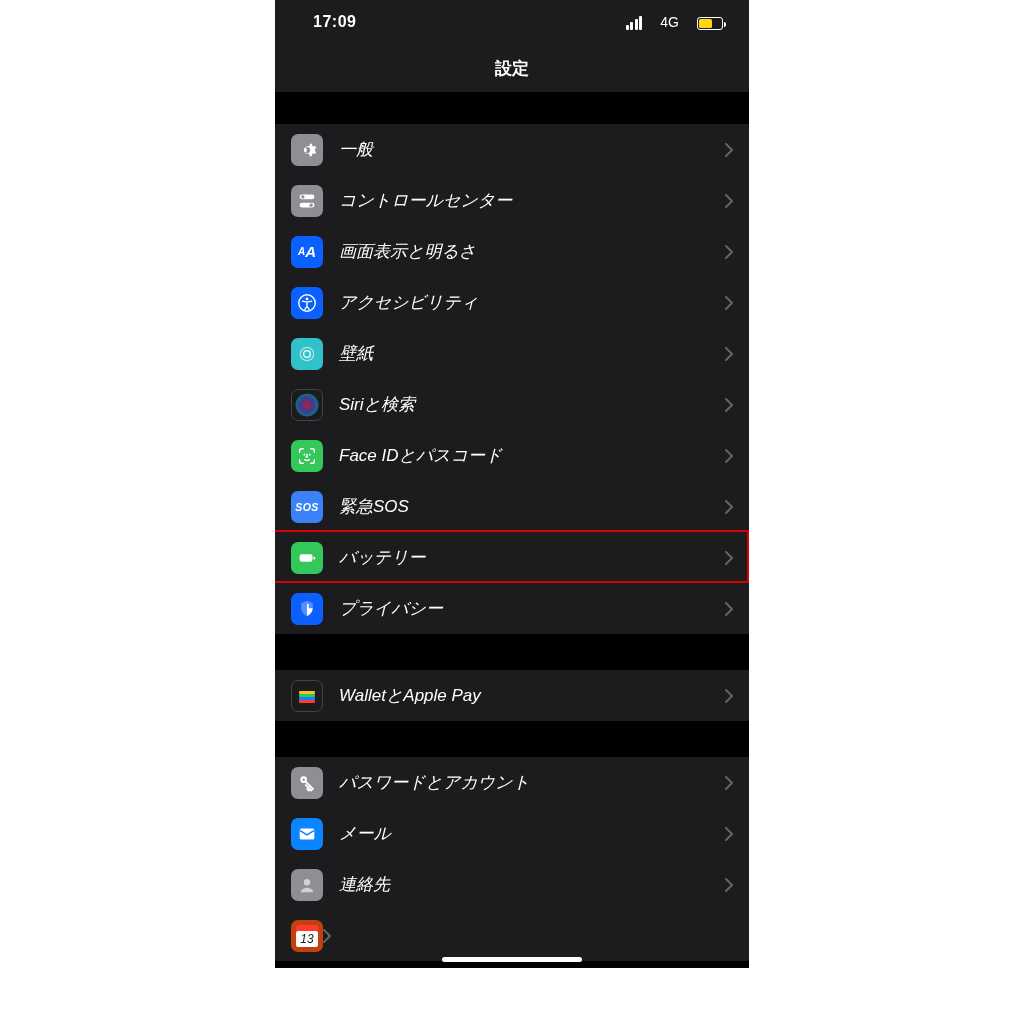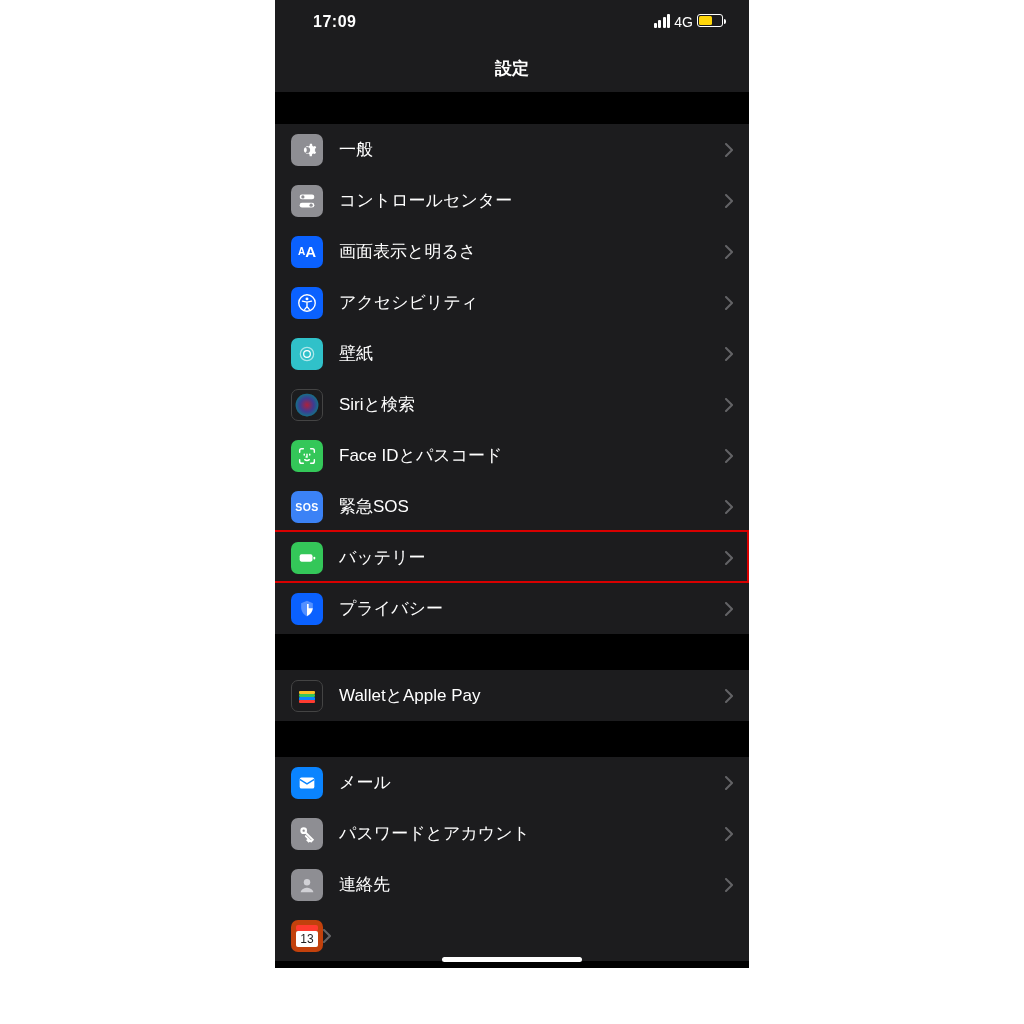--- a/index.html
+++ b/index.html
@@ -25,40 +25,40 @@
     display: flex;
     align-items: center;
     justify-content: space-between;
     padding: 0 26px 0 38px;
     background: #1c1c1e;
     color: #ffffff;
     font-size: 16px;
     font-weight: 600;
   }
   .statusbar .time { letter-spacing: 0.5px; }
-  .statusbar .right { display: flex; align-items: flex-start; gap: 4px; }
+  .statusbar .right { display: flex; align-items: flex-end; gap: 18px; }
   .signal-bars { display: inline-flex; align-items: flex-end; gap: 1.5px; }
   .signal-bars span { width: 3px; background: #fff; border-radius: 1px; display:inline-block; }
   .signal-bars span:nth-child(1){height:5px;} .signal-bars span:nth-child(2){height:8px;}
   .signal-bars span:nth-child(3){height:11px;} .signal-bars span:nth-child(4){height:14px;}
   .connlabel { font-size: 14px; font-weight:500; }
   .battery { width: 26px; height: 13px; border: 1px solid #fff; border-radius: 3px; position: relative; }
   .battery::after { content: ""; position: absolute; right: -4px; top: 3.5px; width: 2.5px; height: 5px; background: #fff; border-radius: 0 2px 2px 0; }
   .battery .fill { position:absolute; left:1px; top:1px; height: calc(100% - 2px); width: 55%; background:#ffd60a; border-radius:1.5px; }
 
   .navbar {
     height: 48px;
     display:flex; align-items:center; justify-content:center;
     background:#1c1c1e;
     color:#fff;
     font-size:17px;
     font-weight:600;
   }
 
-  .scroller { position:absolute; top:92px; left:0; right:0; bottom:0; overflow:hidden; color:#fff; }
+  .scroller { position:absolute; top:92px; left:0; right:0; bottom:0; overflow:hidden; color:#fff;font-style:italic; }
   .group { background:#1c1c1e; }
   .cell {
     background:#1c1c1e;
     display:flex;
     align-items:center;
     height: 51px;
     position:relative;
   }
   .cell .icon-wrap { width:32px; height:32px; margin-left:16px; border-radius:7px; display:flex; align-items:center; justify-content:center; flex:0 0 32px; }
   .cell .label { flex:1; margin-left:16px; font-size:17px; color:#fff; font-weight:400; }
@@ -264,45 +264,45 @@
         <svg class="chevron" width="8" height="14" viewBox="0 0 8 14">
             <path d="M1 1l6 6-6 6" stroke="#636366" stroke-width="2" fill="none" stroke-linecap="round"></path>
           </svg>
       </div>
     </div>
 
     <div class="gap"></div>
 
     <div class="group">
       <div class="cell">
-        <div class="icon-wrap bg-mail">
-          <svg width="22" height="22" viewBox="0 0 24 24">
-              <rect x="4" y="6" width="16" height="12" rx="2" fill="#fff"></rect>
-              <path d="M4 8l8 5 8-5" stroke="#0a84ff" stroke-width="1.5" fill="none"></path>
-            </svg>
-        </div>
-        <div class="label">メール</div>
-        <svg class="chevron" width="8" height="14" viewBox="0 0 8 14">
-            <path d="M1 1l6 6-6 6" stroke="#636366" stroke-width="2" fill="none" stroke-linecap="round"></path>
-          </svg>
-      </div>
-      <div class="cell">
         <div class="icon-wrap bg-pass">
           <svg width="20" height="20" viewBox="0 0 24 24">
               <circle cx="8" cy="8" r="4" fill="#fff"></circle>
               <circle cx="8" cy="8" r="1.4" fill="#8e8e93"></circle>
               <path d="M10.5 10.5L19 19l-2 2-1.5-1.5L14 21l-1.5-1.5 1.5-1.5-3.5-3.5" stroke="#fff" stroke-width="2.2" fill="none" stroke-linecap="round"></path>
             </svg>
         </div>
         <div class="label">パスワードとアカウント</div>
         <svg class="chevron" width="8" height="14" viewBox="0 0 8 14">
             <path d="M1 1l6 6-6 6" stroke="#636366" stroke-width="2" fill="none" stroke-linecap="round"></path>
           </svg>
       </div>
       <div class="cell">
+        <div class="icon-wrap bg-mail">
+          <svg width="22" height="22" viewBox="0 0 24 24">
+              <rect x="4" y="6" width="16" height="12" rx="2" fill="#fff"></rect>
+              <path d="M4 8l8 5 8-5" stroke="#0a84ff" stroke-width="1.5" fill="none"></path>
+            </svg>
+        </div>
+        <div class="label">メール</div>
+        <svg class="chevron" width="8" height="14" viewBox="0 0 8 14">
+            <path d="M1 1l6 6-6 6" stroke="#636366" stroke-width="2" fill="none" stroke-linecap="round"></path>
+          </svg>
+      </div>
+      <div class="cell">
         <div class="icon-wrap bg-contact">
           <svg width="22" height="22" viewBox="0 0 24 24">
               <circle cx="12" cy="9" r="3.5" fill="#d1d1d6"></circle>
               <path d="M5 20c1-4 5-5 7-5s6 1 7 5" fill="#d1d1d6"></path>
             </svg>
         </div>
         <div class="label">連絡先</div>
         <svg class="chevron" width="8" height="14" viewBox="0 0 8 14">
             <path d="M1 1l6 6-6 6" stroke="#636366" stroke-width="2" fill="none" stroke-linecap="round"></path>
           </svg>

